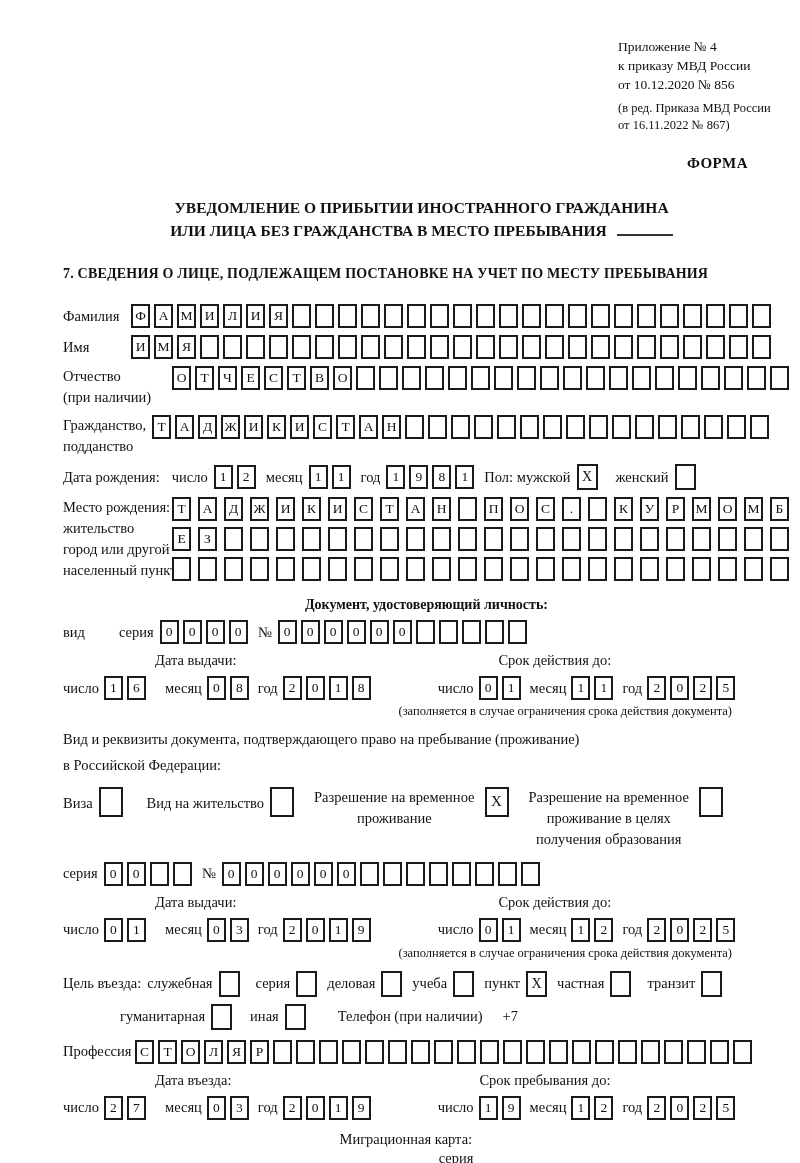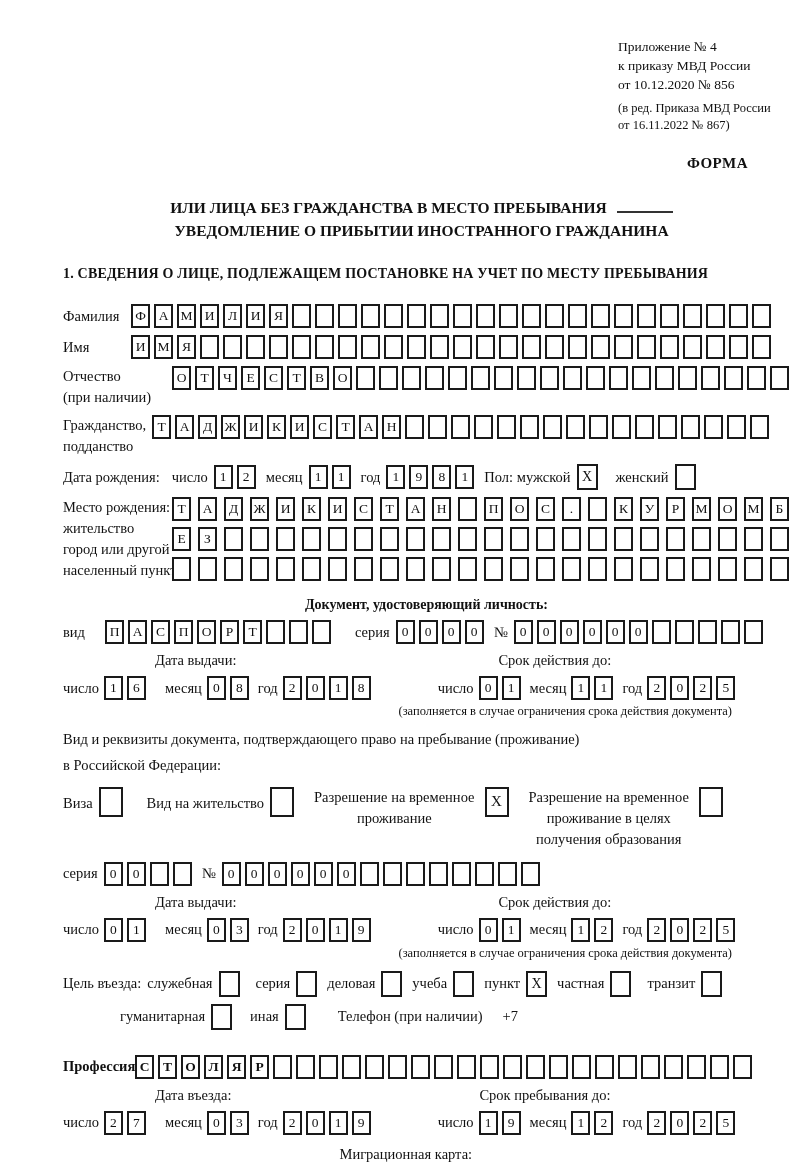--- a/index.html
+++ b/index.html
@@ -68,25 +68,25 @@
     <div>Приложение № 4</div>
     <div>к приказу МВД России</div>
     <div>от 10.12.2020 № 856</div>
     <div class="rev">(в ред. Приказа МВД России</div>
     <div class="rev2">от 16.11.2022 № 867)</div>
   </div>
 
   <div class="forma">ФОРМА</div>
 
   <div class="title">
+    <div>УВЕДОМЛЕНИЕ О ПРИБЫТИИ ИНОСТРАННОГО ГРАЖДАНИНА</div>
     <div><span>ИЛИ ЛИЦА БЕЗ ГРАЖДАНСТВА В МЕСТО ПРЕБЫВАНИЯ</span><span class="tu"></span></div>
-    <div>УВЕДОМЛЕНИЕ О ПРИБЫТИИ ИНОСТРАННОГО ГРАЖДАНИНА</div>
-  </div>
-
-  <div class="sec-heading">1. СВЕДЕНИЯ О ЛИЦЕ, ПОДЛЕЖАЩЕМ ПОСТАНОВКЕ НА УЧЕТ ПО МЕСТУ ПРЕБЫВАНИЯ</div>
+  </div>
+
+  <div class="sec-heading">7. СВЕДЕНИЯ О ЛИЦЕ, ПОДЛЕЖАЩЕМ ПОСТАНОВКЕ НА УЧЕТ ПО МЕСТУ ПРЕБЫВАНИЯ</div>
 
   <div class="frow" style="margin-top:22px;">
     <span class="flabel w64">Фамилия</span>
     <span class="cells"><span class="cell">Ф</span><span class="cell">А</span><span class="cell">М</span><span class="cell">И</span><span class="cell">Л</span><span class="cell">И</span><span class="cell">Я</span><span class="cell"></span><span class="cell"></span><span class="cell"></span><span class="cell"></span><span class="cell"></span><span class="cell"></span><span class="cell"></span><span class="cell"></span><span class="cell"></span><span class="cell"></span><span class="cell"></span><span class="cell"></span><span class="cell"></span><span class="cell"></span><span class="cell"></span><span class="cell"></span><span class="cell"></span><span class="cell"></span><span class="cell"></span><span class="cell"></span><span class="cell"></span></span>
   </div>
 
   <div class="frow">
     <span class="flabel w64">Имя</span>
     <span class="cells"><span class="cell">И</span><span class="cell">М</span><span class="cell">Я</span><span class="cell"></span><span class="cell"></span><span class="cell"></span><span class="cell"></span><span class="cell"></span><span class="cell"></span><span class="cell"></span><span class="cell"></span><span class="cell"></span><span class="cell"></span><span class="cell"></span><span class="cell"></span><span class="cell"></span><span class="cell"></span><span class="cell"></span><span class="cell"></span><span class="cell"></span><span class="cell"></span><span class="cell"></span><span class="cell"></span><span class="cell"></span><span class="cell"></span><span class="cell"></span><span class="cell"></span><span class="cell"></span></span>
   </div>
@@ -132,21 +132,20 @@
       <span class="cells wide"><span class="cell">Т</span><span class="cell">А</span><span class="cell">Д</span><span class="cell">Ж</span><span class="cell">И</span><span class="cell">К</span><span class="cell">И</span><span class="cell">С</span><span class="cell">Т</span><span class="cell">А</span><span class="cell">Н</span><span class="cell"></span><span class="cell">П</span><span class="cell">О</span><span class="cell">С</span><span class="cell">.</span><span class="cell"></span><span class="cell">К</span><span class="cell">У</span><span class="cell">Р</span><span class="cell">М</span><span class="cell">О</span><span class="cell">М</span><span class="cell">Б</span></span>
       <span class="cells wide"><span class="cell">Е</span><span class="cell">З</span><span class="cell"></span><span class="cell"></span><span class="cell"></span><span class="cell"></span><span class="cell"></span><span class="cell"></span><span class="cell"></span><span class="cell"></span><span class="cell"></span><span class="cell"></span><span class="cell"></span><span class="cell"></span><span class="cell"></span><span class="cell"></span><span class="cell"></span><span class="cell"></span><span class="cell"></span><span class="cell"></span><span class="cell"></span><span class="cell"></span><span class="cell"></span><span class="cell"></span></span>
       <span class="cells wide"><span class="cell"></span><span class="cell"></span><span class="cell"></span><span class="cell"></span><span class="cell"></span><span class="cell"></span><span class="cell"></span><span class="cell"></span><span class="cell"></span><span class="cell"></span><span class="cell"></span><span class="cell"></span><span class="cell"></span><span class="cell"></span><span class="cell"></span><span class="cell"></span><span class="cell"></span><span class="cell"></span><span class="cell"></span><span class="cell"></span><span class="cell"></span><span class="cell"></span><span class="cell"></span><span class="cell"></span></span>
     </div>
   </div>
 
   <div class="doc-head">Документ, удостоверяющий личность:</div>
 
   <div class="frow">
     <span class="flabel w38">вид</span>
-    <span class="cells"><span class="cell">П</span><span class="cell">А</span><span class="cell">С</span><span class="cell">П</span><span class="cell">О</span><span class="cell">Р</span><span class="cell">Т</span><span class="cell"></span><span class="cell"></span><span class="cell"></span></span>
     <span style="margin-left:14px;">серия</span>
     <span class="cells"><span class="cell">0</span><span class="cell">0</span><span class="cell">0</span><span class="cell">0</span></span>
     <span>№</span>
     <span class="cells"><span class="cell">0</span><span class="cell">0</span><span class="cell">0</span><span class="cell">0</span><span class="cell">0</span><span class="cell">0</span><span class="cell"></span><span class="cell"></span><span class="cell"></span><span class="cell"></span><span class="cell"></span></span>
   </div>
 
   <div class="date-heads">
     <span class="dh1">Дата выдачи:</span>
     <span class="dh2">Срок действия до:</span>
   </div>
@@ -242,21 +241,21 @@
 
   <div class="frow">
     <span class="ind57">гуманитарная</span>
     <span class="cells cbS"><span class="cell"></span></span>
     <span style="margin-left:8px;">иная</span>
     <span class="cells cbS"><span class="cell"></span></span>
     <span style="margin-left:22px;">Телефон (при наличии)</span>
     <span style="margin-left:14px;">+7</span>
   </div>
 
-  <div class="frow" style="margin-top:25px;font-weight:bold;">
+  <div class="frow" style="margin-top:10px;">
     <span class="flabel" style="width:66px;">Профессия</span>
     <span class="cells"><span class="cell">С</span><span class="cell">Т</span><span class="cell">О</span><span class="cell">Л</span><span class="cell">Я</span><span class="cell">Р</span><span class="cell"></span><span class="cell"></span><span class="cell"></span><span class="cell"></span><span class="cell"></span><span class="cell"></span><span class="cell"></span><span class="cell"></span><span class="cell"></span><span class="cell"></span><span class="cell"></span><span class="cell"></span><span class="cell"></span><span class="cell"></span><span class="cell"></span><span class="cell"></span><span class="cell"></span><span class="cell"></span><span class="cell"></span><span class="cell"></span><span class="cell"></span></span>
   </div>
 
   <div class="date-heads">
     <span class="dh1">Дата въезда:</span>
     <span class="dh2b">Срок пребывания до:</span>
   </div>
   <div class="frow">
     <span class="dg">

